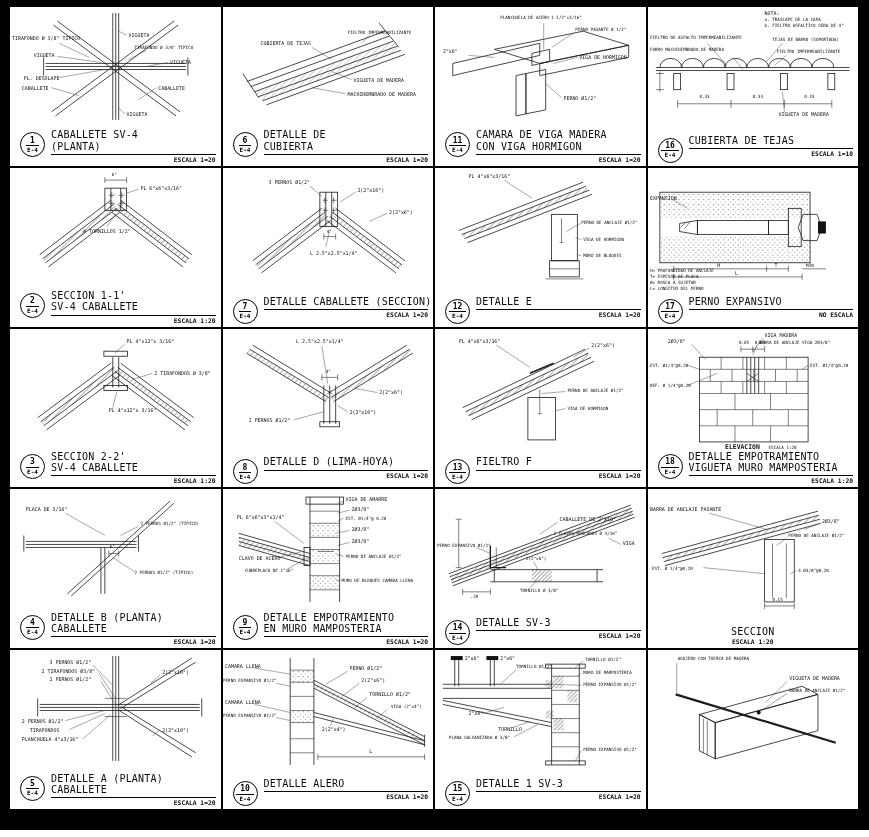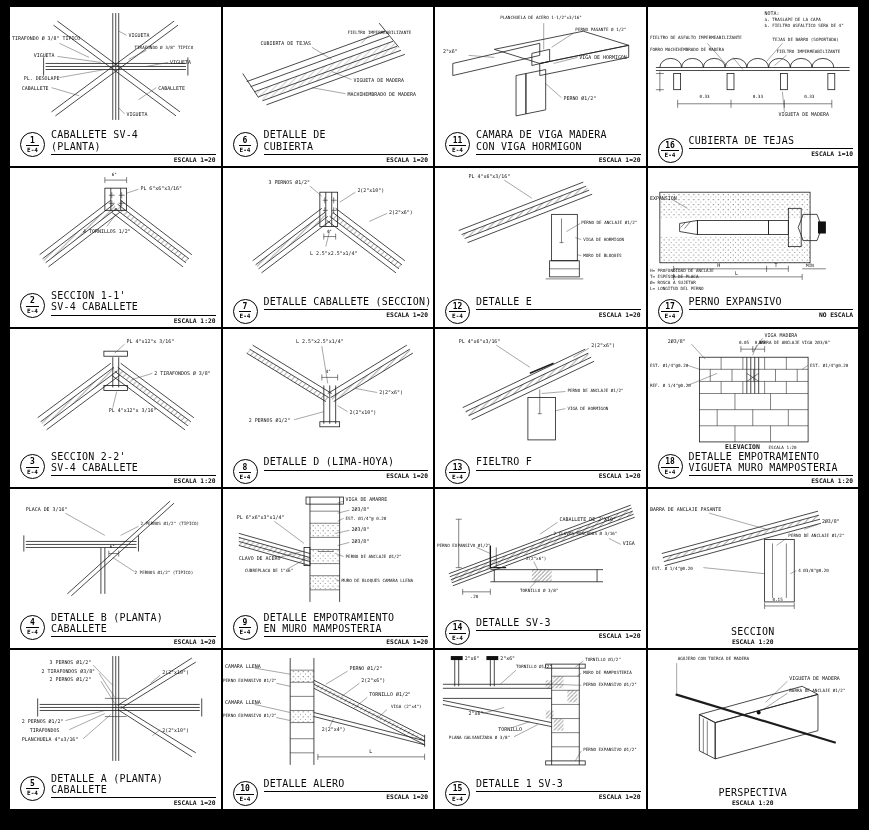--- a/index.html
+++ b/index.html
@@ -620,23 +620,17 @@
       <polygon class="ln" points="68,72 172,44 172,80 68,108"></polygon>
       <polygon class="ln" points="52,64 68,72 68,108 52,100"></polygon>
       <path class="tk" d="M56 68V102M60 70V104"></path>
       <path class="ln" style="stroke-width:2.2" d="M28 44L190 92"></path>
       <circle cx="112" cy="62" r="2" fill="#111"></circle>
       <path class="ld" d="M29 13v30M141 31l-22 21M141 43l-26 17"></path>
       <text x="30" y="10" class="s">AGUJERO CON TUERCA DE MADERA</text>
       <text x="143" y="30">VIGUETA DE MADERA</text>
       <text x="143" y="42" class="s">BARRA DE ANCLAJE Ø1/2"</text>
     </svg>
-    <div class="cap center">
-      <div class="tb">
-          <div class="tt">PERSPECTIVA</div>
-          <div class="sc">ESCALA 1:20</div>
-        </div>
-    </div>
   </div>
 
 </div>
 
 <div class="bottombar"></div>
 
 </body></html>

